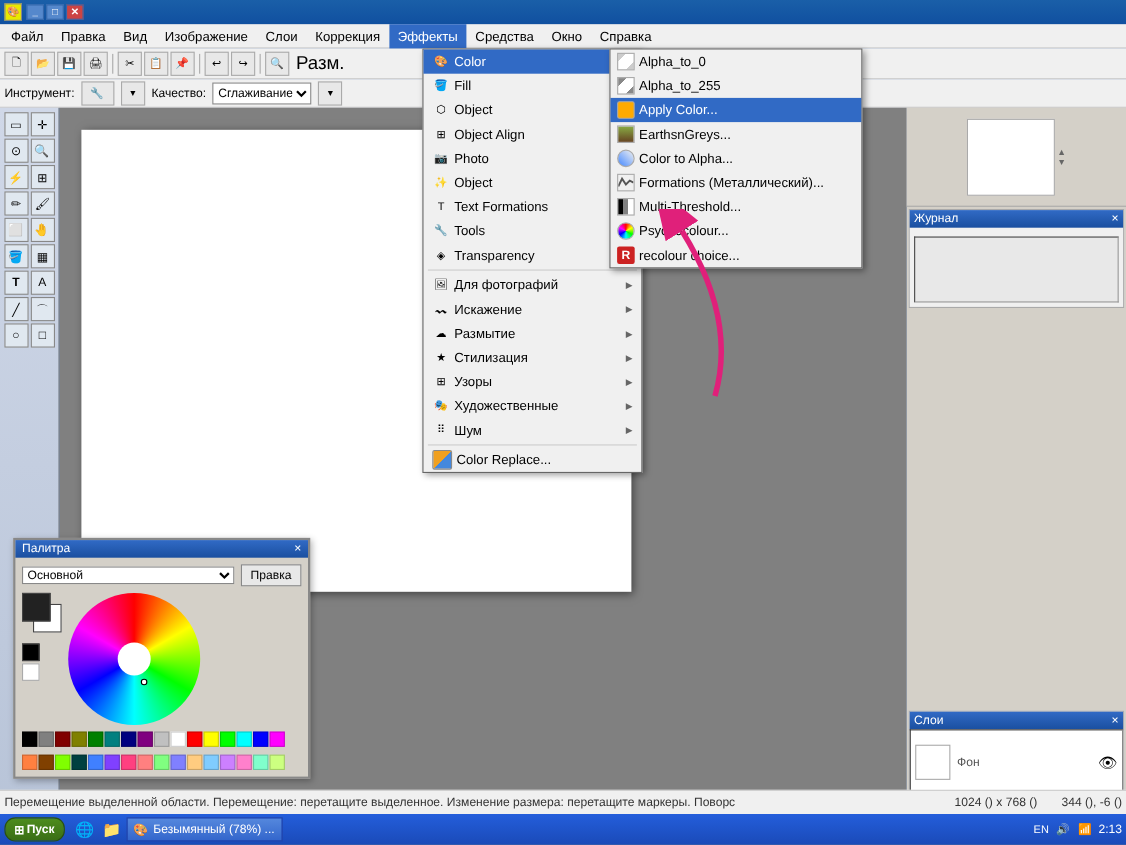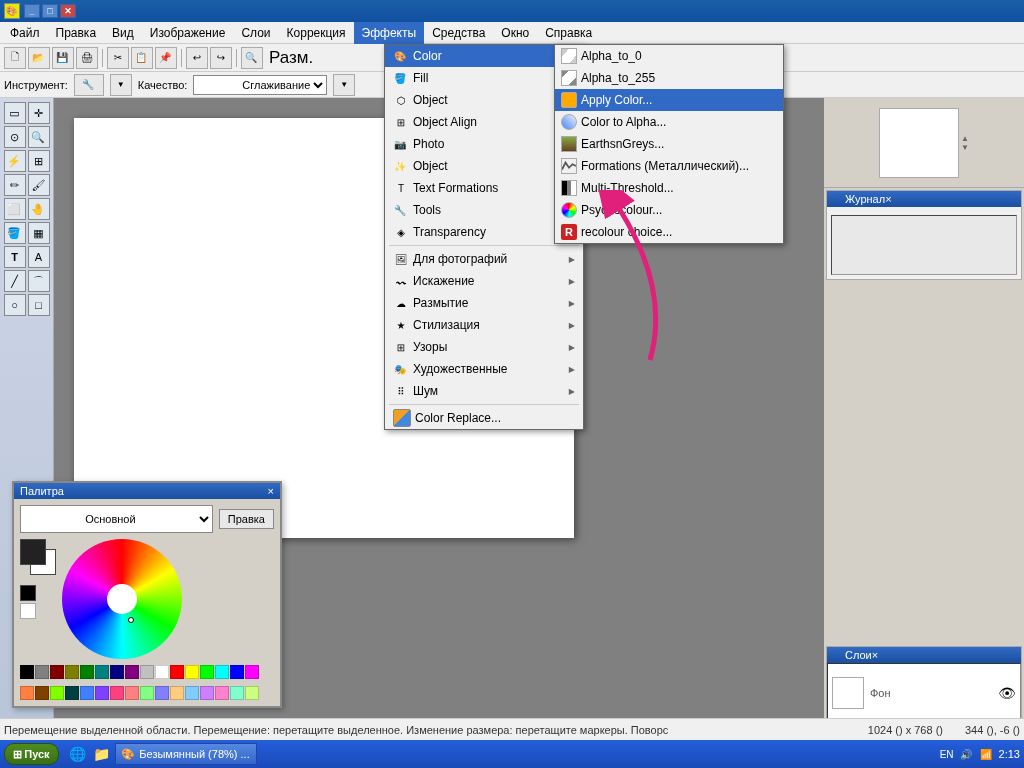--- a/index.html
+++ b/index.html
@@ -97,21 +97,20 @@
       padding: 0 4px;
       border-bottom: 1px solid #ccc;
       font-size: 11px;
       gap: 6px;
     }
     #tool-options select {
       height: 20px;
       font-size: 11px;
       border: 1px solid #888;
       background: white;
-      padding-left: 44px;
     }
 
     
     #main-area {
       display: flex;
       height: calc(768px - 22px - 22px - 28px - 26px - 22px);
     }
 
     
     #toolbox {
@@ -160,23 +159,24 @@
     }
     .panel {
       border: 1px solid #aaa;
       margin: 2px;
       background: #f0f0f0;
     }
     .panel-title {
       background: linear-gradient(to bottom, #316ac5, #1a4fa0);
       color: white;
       font-size: 11px;
-      padding: 2px 18px;
-      display: flex;
-      align-items: center;
+      padding: 2px 4px;
+      display: flex;
+      align-items: center;
+      justify-content: space-between;
     }
     .panel-content {
       padding: 4px;
       min-height: 60px;
     }
     #journal-panel { flex: 0 0 auto; }
     #journal-list {
       background: white;
       height: 80px;
       overflow-y: auto;
@@ -402,25 +402,24 @@
       flex-direction: column;
       gap: 6px;
     }
     #palette-controls {
       display: flex;
       align-items: center;
       gap: 6px;
     }
     #palette-select {
       flex: 1;
-      height: 28px;
+      height: 16px;
       font-size: 11px;
       border: 1px solid #888;
       background: white;
-      text-align: center;
     }
     #palette-more-btn {
       height: 20px;
       padding: 0 8px;
       font-size: 11px;
       border: 1px solid #888;
       background: #e8e8e8;
       cursor: pointer;
     }
     #color-wheel-container {
@@ -771,26 +770,26 @@
     </div>
     <div class="color-item">
       <div class="color-item-icon" style="background:linear-gradient(135deg,#888 25%,white 25%,white 75%,#888 75%);border:1px solid #aaa;"></div>
       <span>Alpha_to_255</span>
     </div>
     <div class="color-item highlighted" style="background:#316ac5;color:white;">
       <div class="color-item-icon" style="background:#ffaa00;border:1px solid #aaa;border-radius:2px;"></div>
       <span>Apply Color...</span>
     </div>
     <div class="color-item">
+      <div class="color-item-icon" style="background:linear-gradient(to bottom,#88aa44,#664422);border:1px solid #aaa;"></div>
+      <span>EarthsnGreys...</span>
+    </div>
+    <div class="color-item">
       <div class="color-item-icon" style="background:linear-gradient(45deg,#4488ff,transparent);border:1px solid #aaa;border-radius:50%;"></div>
       <span>Color to Alpha...</span>
-    </div>
-    <div class="color-item">
-      <div class="color-item-icon" style="background:linear-gradient(to bottom,#88aa44,#664422);border:1px solid #aaa;"></div>
-      <span>EarthsnGreys...</span>
     </div>
     <div class="color-item">
       <div class="color-item-icon" style="border:1px solid #aaa;overflow:hidden;position:relative;">
         <svg width="16" height="16" viewBox="0 0 16 16">
             <polyline points="0,12 4,4 8,10 12,6 16,8" stroke="#555" stroke-width="2" fill="none"></polyline>
           </svg>
       </div>
       <span>Formations (Металлический)...</span>
     </div>
     <div class="color-item">

